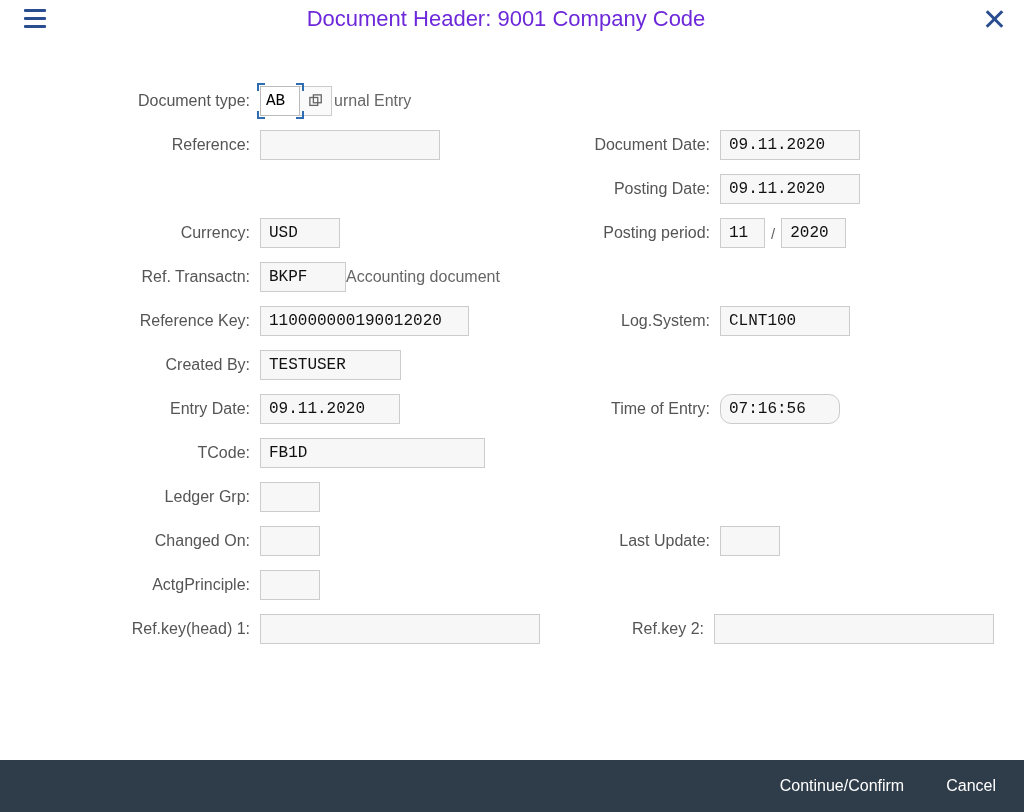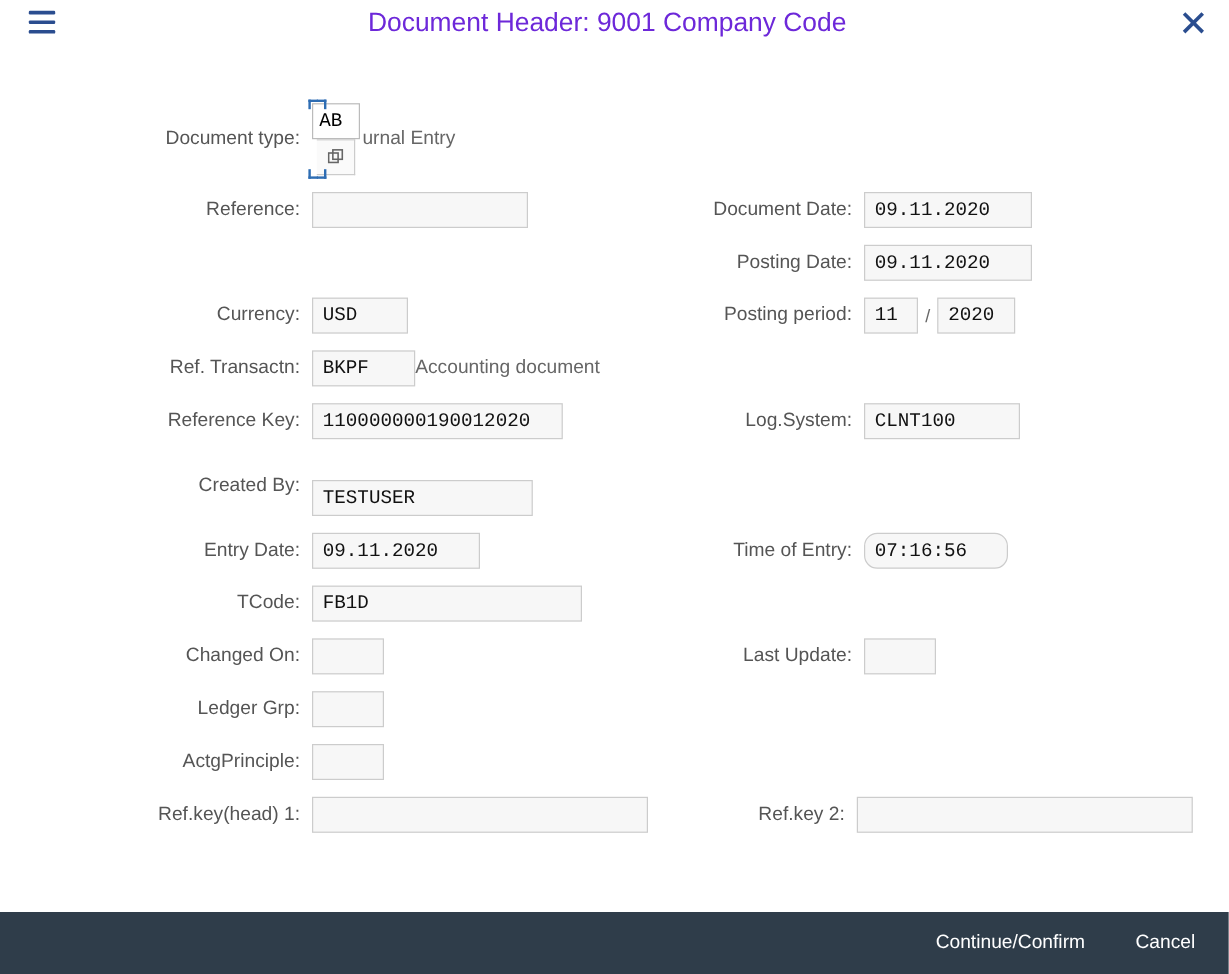--- a/index.html
+++ b/index.html
@@ -191,21 +191,21 @@
     </div>
   <div class="title">Document Header: 9001 Company Code</div>
   <div class="close-icon"></div>
 </div>
 
 <div class="form-area">
 
   <div class="row">
     <div class="left-col">
       <div class="label">Document type:</div>
-      <div class="doc-type-wrap" style="position:relative;flex-direction:column;">
+      <div class="doc-type-wrap" style="position:relative;">
         <input class="doc-type-input" value="AB" style="">
         <div class="vh-btn">
           <svg viewBox="0 0 16 16">
             <rect x="1" y="4" width="9" height="9" fill="none" stroke="#666" stroke-width="1.5"></rect>
             <rect x="5" y="1" width="9" height="9" fill="none" stroke="#666" stroke-width="1.5"></rect>
           </svg>
         </div>
         <div class="focus-corners">
             <i class="tl"></i>
             <i class="tr"></i>
@@ -265,21 +265,21 @@
     </div>
     <div class="right-col">
       <div class="label2">Log.System:</div>
       <input class="input" style="width: 130px;" value="CLNT100">
     </div>
   </div>
 
   <div class="row">
     <div class="left-col">
       <div class="label">Created By:</div>
-      <input class="input" style="width: 184px; margin-top: 20px;" value="TESTUSER">
+      <input class="input" style="width: 141px;" value="TESTUSER">
     </div>
   </div>
 
   <div class="row">
     <div class="left-col">
       <div class="label">Entry Date:</div>
       <input class="input" style="width: 140px;" value="09.11.2020">
     </div>
     <div class="right-col">
       <div class="label2">Time of Entry:</div>
@@ -289,32 +289,32 @@
 
   <div class="row">
     <div class="left-col">
       <div class="label">TCode:</div>
       <input class="input" style="width: 225px;" value="FB1D">
     </div>
   </div>
 
   <div class="row">
     <div class="left-col">
+      <div class="label">Ledger Grp:</div>
+      <input class="input" style="width: 60px;" value="">
+    </div>
+  </div>
+
+  <div class="row">
+    <div class="left-col">
       <div class="label">Changed On:</div>
       <input class="input" style="width: 60px;" value="">
     </div>
     <div class="right-col">
       <div class="label2">Last Update:</div>
-      <input class="input" style="width: 60px;" value="">
-    </div>
-  </div>
-
-  <div class="row">
-    <div class="left-col">
-      <div class="label">Ledger Grp:</div>
       <input class="input" style="width: 60px;" value="">
     </div>
   </div>
 
   <div class="row">
     <div class="left-col">
       <div class="label">ActgPrinciple:</div>
       <input class="input" style="width: 60px;" value="">
     </div>
   </div>

